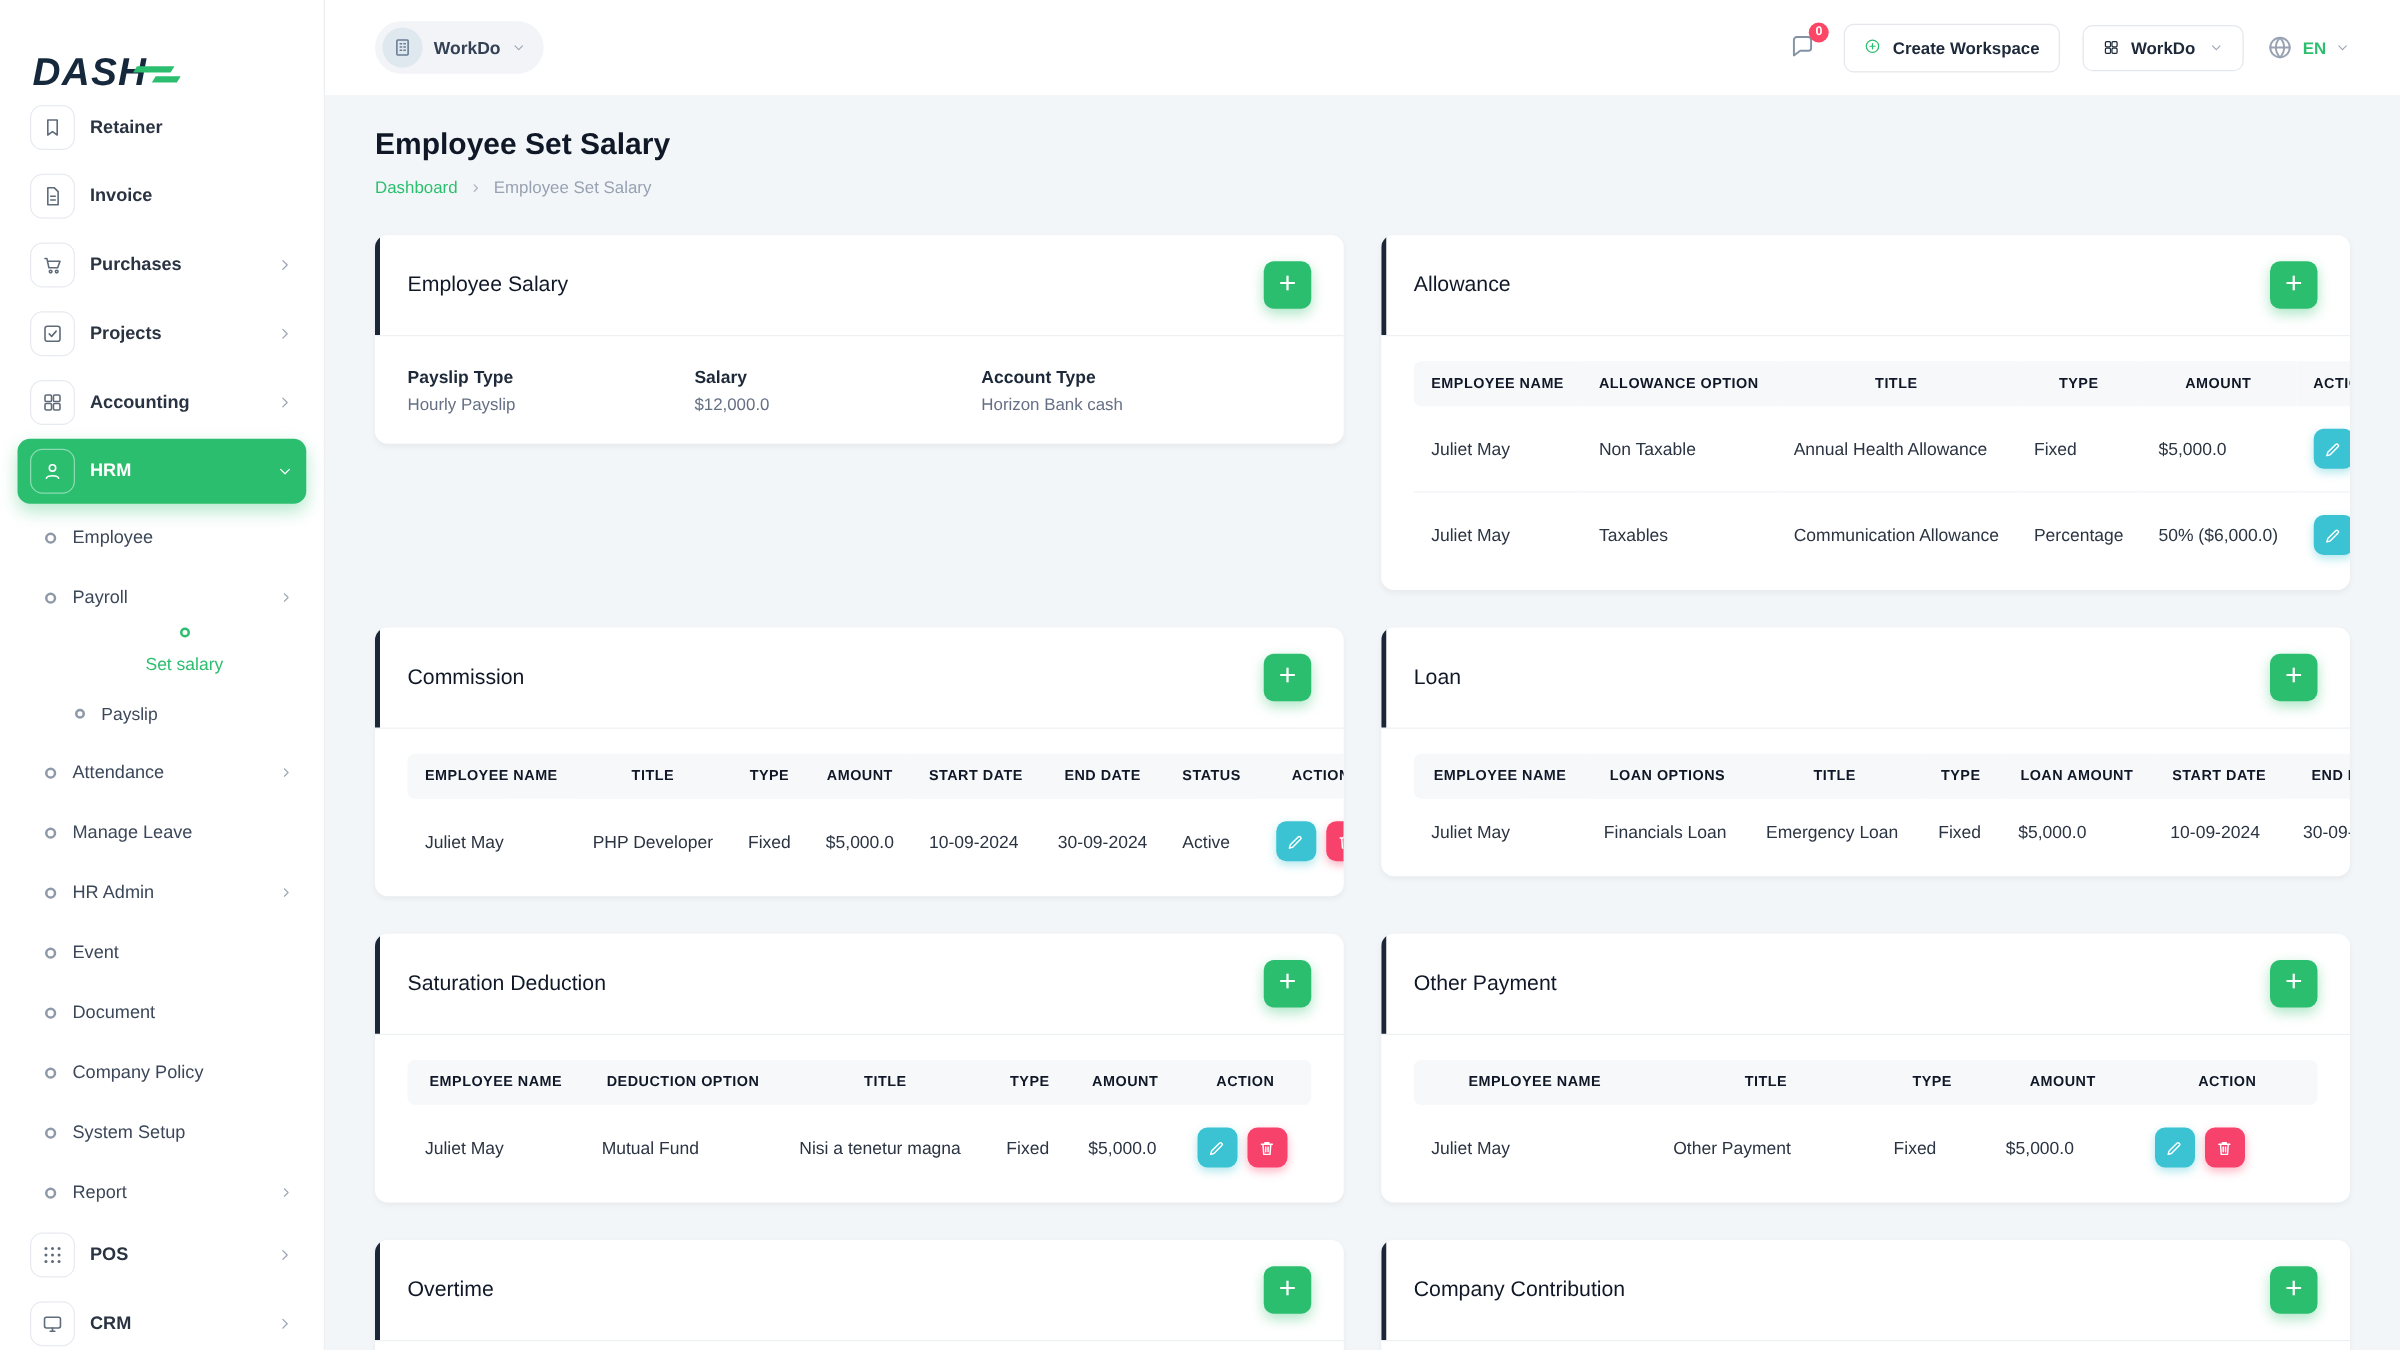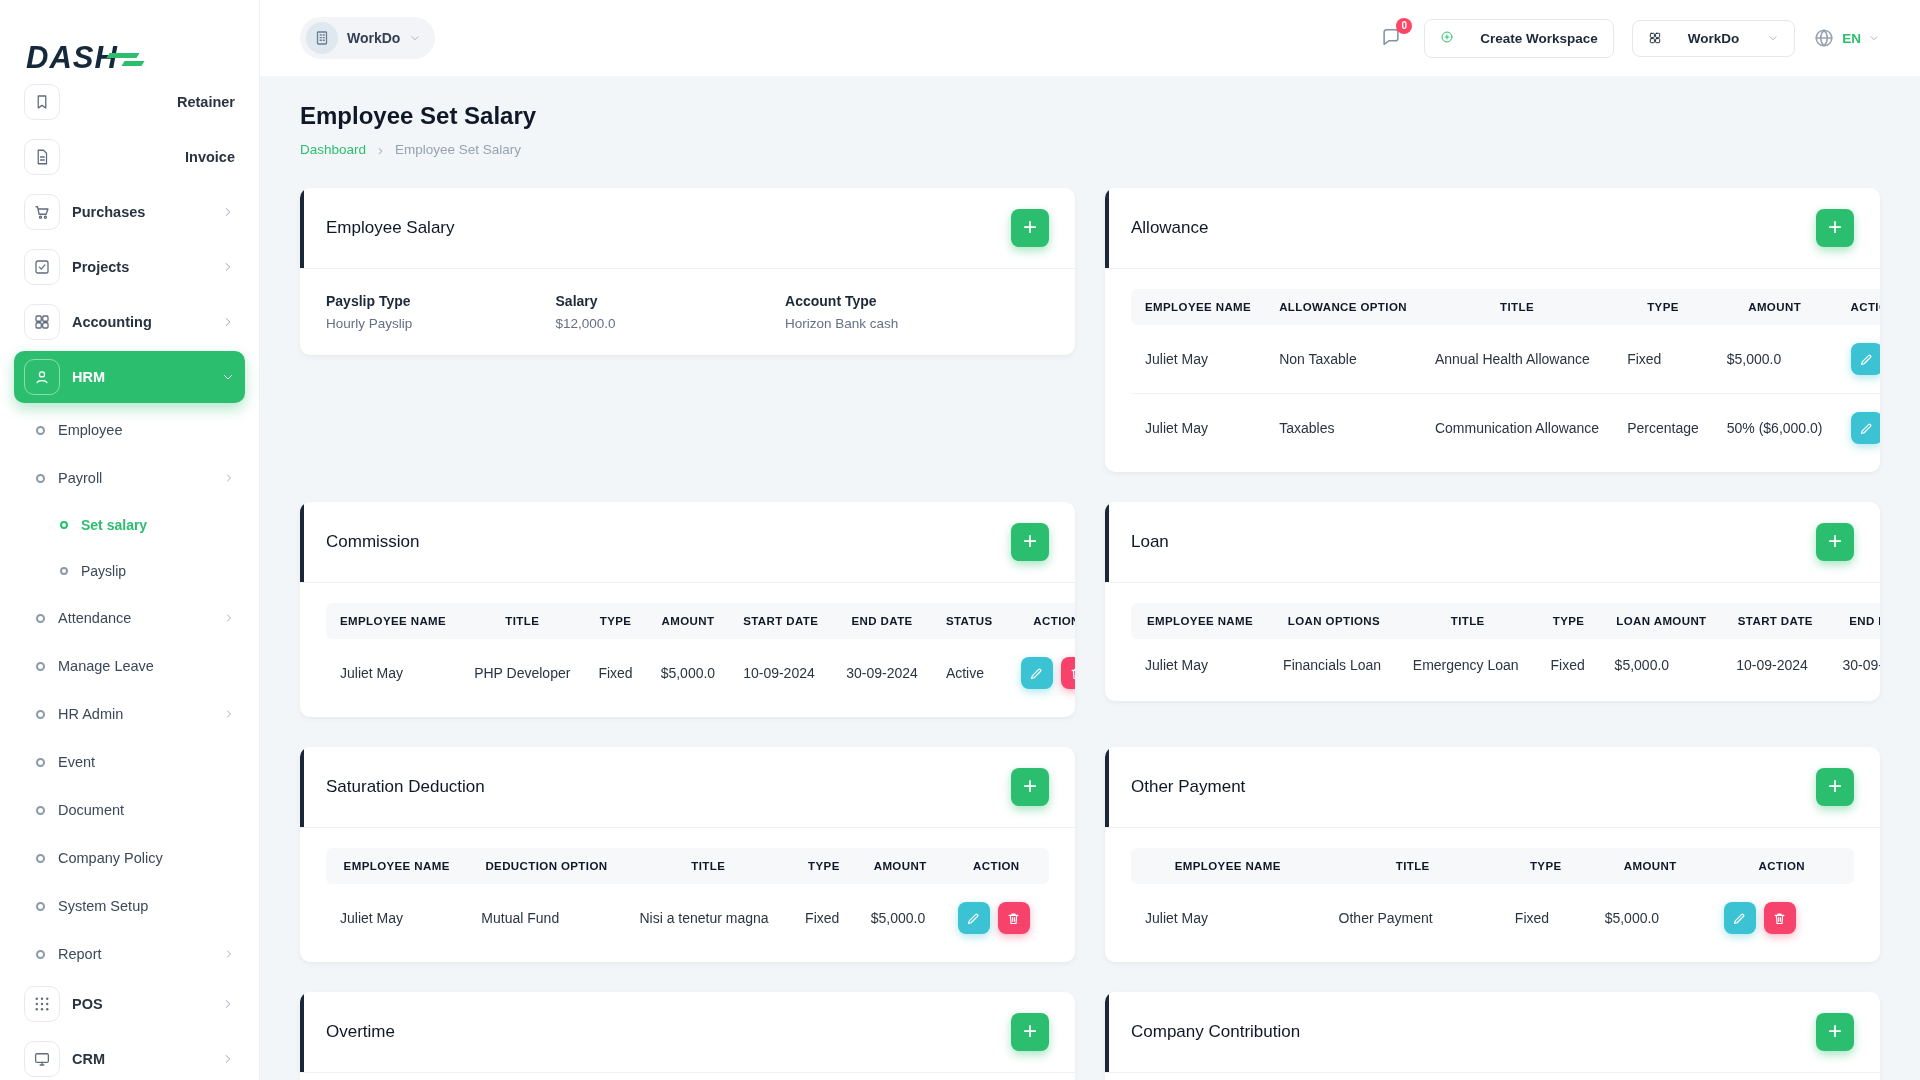--- a/index.html
+++ b/index.html
@@ -24,53 +24,53 @@
   .logo { height:76px; display:flex; align-items:flex-end; padding-left:12px; }
   .logo-text { font-size:31px; font-weight:800; font-style:italic; letter-spacing:1px;
                color:#16283c; position:relative; padding-right:16px; }
   .logo-text::before { content:""; position:absolute; right:-4px; top:36%; width:30px; height:5px;
                        background:#2cbe6f; transform:skewX(-32deg); }
   .logo-text::after  { content:""; position:absolute; right:-9px; top:58%; width:20px; height:5px;
                        background:#2cbe6f; transform:skewX(-32deg); }
 
   .nav-item { display:flex; align-items:center; gap:12px; height:52px; padding:0 10px;
               border-radius:10px; color:#2a3342; font-size:14.5px; font-weight:600;
-              cursor:pointer; text-decoration:none; margin-bottom:3px;justify-content:space-between; }
+              cursor:pointer; text-decoration:none; margin-bottom:3px; }
   .icon-chip { width:36px; height:36px; border:1px solid #e7eaf0; border-radius:10px;
                display:flex; align-items:center; justify-content:center; color:#5f6b7a;
                background:#fff; flex:none; }
   .chev { margin-left:auto; color:#9aa4b2; display:flex; }
   .nav-item.active { background:#2cbe6f; color:#fff; box-shadow:0 6px 14px rgba(44,190,111,.35); }
   .nav-item.active .icon-chip { border-color:rgba(255,255,255,.45); color:#fff; background:transparent; }
   .nav-item.active .chev { color:#fff; }
 
   .sub-item { display:flex; align-items:center; gap:13px; height:48px; padding:0 10px 0 22px;
               color:#3c4859; font-size:14.5px; font-weight:500; cursor:pointer; text-decoration:none; }
   .dot { width:9px; height:9px; border:2px solid #8d99a8; border-radius:50%; flex:none; }
   .sub-item.nested { padding-left:46px; height:46px; font-size:14px; }
   .sub-item.nested .dot { width:8px; height:8px; }
-  .sub-item.green { color:#2cbe6f; font-weight:700; }
+  .sub-item.green { color:#2cbe6f; font-weight:400;flex-direction:column; }
   .sub-item.green .dot { border-color:#2cbe6f; }
 
   
   .main { flex:1; display:flex; flex-direction:column; min-width:0; }
   .topbar { height:76px; background:#fff; display:flex; align-items:center;
             padding:0 40px; gap:16px; flex:none; }
   .ws-pill { display:flex; align-items:center; gap:9px; background:#f2f4f7; border:none;
              border-radius:999px; padding:5px 14px 5px 6px; font:inherit; cursor:pointer;
              color:#344054; font-weight:700; font-size:14px; }
   .ws-avatar { width:32px; height:32px; border-radius:50%; background:#dfe7ef; color:#6a7d92;
                display:flex; align-items:center; justify-content:center; }
   .topbar-right { margin-left:auto; display:flex; align-items:center; gap:18px; }
   .chat-btn { position:relative; background:none; border:none; color:#8492a6; cursor:pointer; padding:4px; }
   .badge { position:absolute; top:-4px; right:-6px; background:#fd4665; color:#fff; font-size:10px;
            font-weight:700; min-width:16px; height:16px; border-radius:8px; display:flex;
            align-items:center; justify-content:center; padding:0 3px;
            font-family:"Liberation Sans",sans-serif; }
-  .outline-btn { display:flex; align-items:center; gap:26px; background:#fff; border:1px solid #e4e7ec;
+  .outline-btn { display:flex; align-items:center; gap:9px; background:#fff; border:1px solid #e4e7ec;
                  border-radius:8px; padding:10px 15px; font:inherit; font-size:13.5px; font-weight:700;
                  color:#1d2939; cursor:pointer; }
   .outline-btn .plus { color:#2cbe6f; }
   .outline-btn .chev { margin-left:2px; }
   .lang-btn { display:flex; align-items:center; gap:7px; background:none; border:none; font:inherit;
               cursor:pointer; color:#98a2b3; padding:0; }
   .lang-label { color:#2cbe6f; font-weight:800; font-size:13.5px; }
 
   
   .content { flex:1; overflow:hidden; padding:26px 40px 0; }

